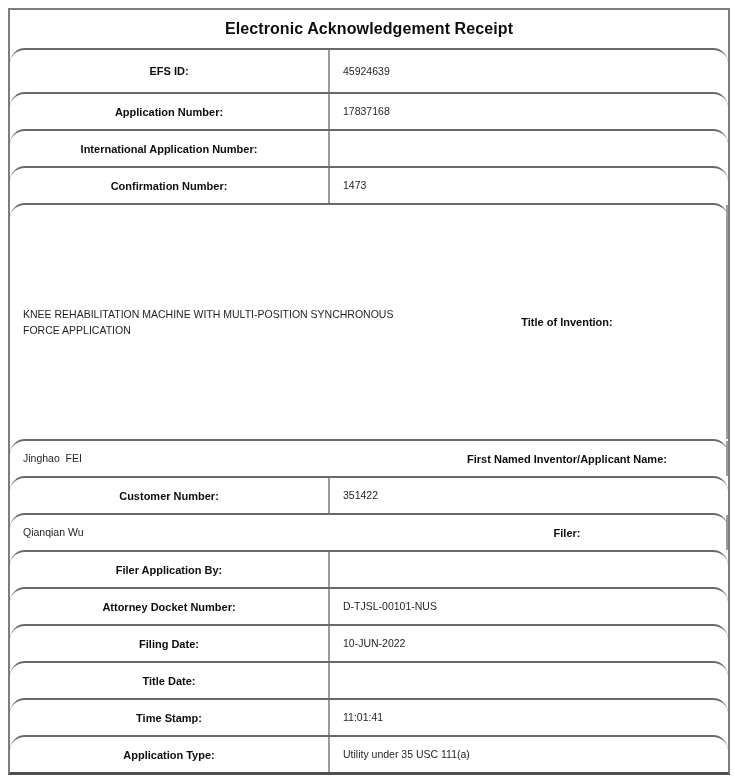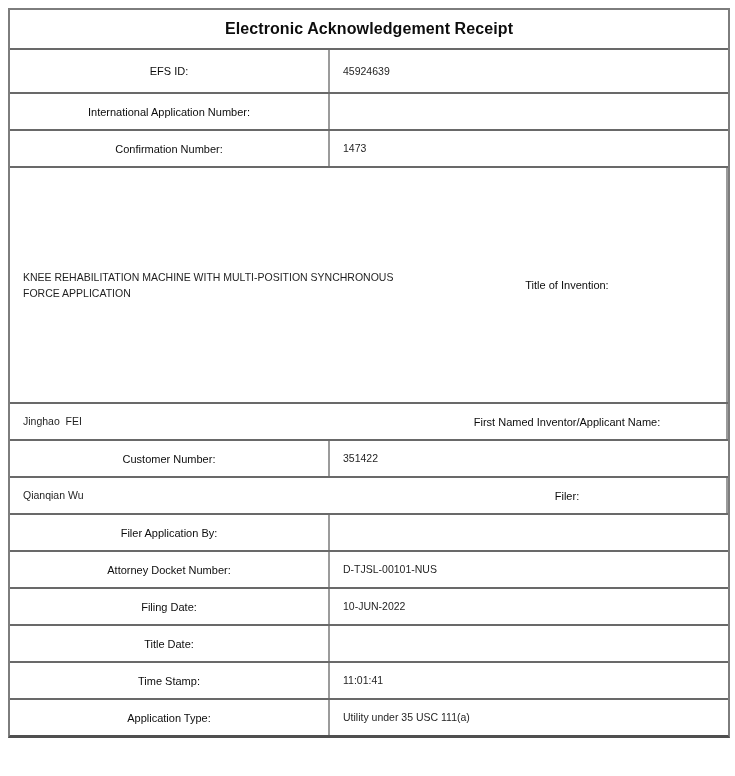--- a/index.html
+++ b/index.html
@@ -24,20 +24,21 @@
     top: 8px;
     width: 718px;
     border: 2px solid #7d7d7d;
     border-bottom: 3px solid #4f4f4f;
     background: #ffffff;
     box-sizing: content-box;
   }
   .row {
     display: flex;
     border-top: 2px solid #696969;
+    border-radius: 15px;
   }
   .row:first-child {
     border-top: none;
   }
   .header-row {
     height: 38px;
     align-items: center;
     justify-content: center;
   }
   .header-cell {
@@ -54,21 +55,21 @@
   .cell {
     display: flex;
     align-items: center;
     box-sizing: border-box;
   }
   .cell-label {
     width: 320px;
     justify-content: center;
     text-align: right;
     font-size: 11px;
-    font-weight: normal;
+    font-weight: bold;
     color: #0d0d0d;
     border-right: 2px solid #9b9b9b;
     padding: 16px 6px;
   }
   .cell-value {
     flex: 1;
     font-size: 10.5px;
     color: #1f1f1f;
     padding-left: 13px;
     padding-right: 0;
@@ -87,20 +88,24 @@
 
     <div class="row header-row">
       <div class="header-cell">Electronic Acknowledgement Receipt</div>
     </div>
 
     <div class="row row-efs">
       <div class="cell cell-label">EFS ID:</div>
       <div class="cell cell-value">45924639</div>
     </div>
 
+    <div class="row row-reg">
+      <div class="cell cell-label">Application Number:</div>
+      <div class="cell cell-value">17837168</div>
+    </div>
 
     <div class="row row-reg">
       <div class="cell cell-label">International Application Number:</div>
       <div class="cell cell-value"></div>
     </div>
 
     <div class="row row-reg">
       <div class="cell cell-label">Confirmation Number:</div>
       <div class="cell cell-value">1473</div>
     </div>

